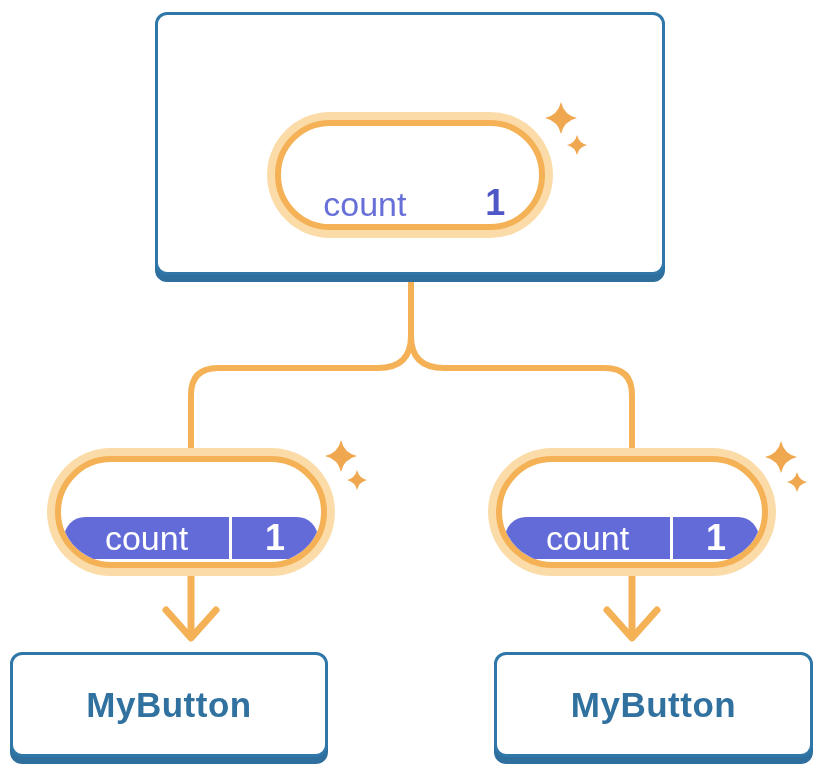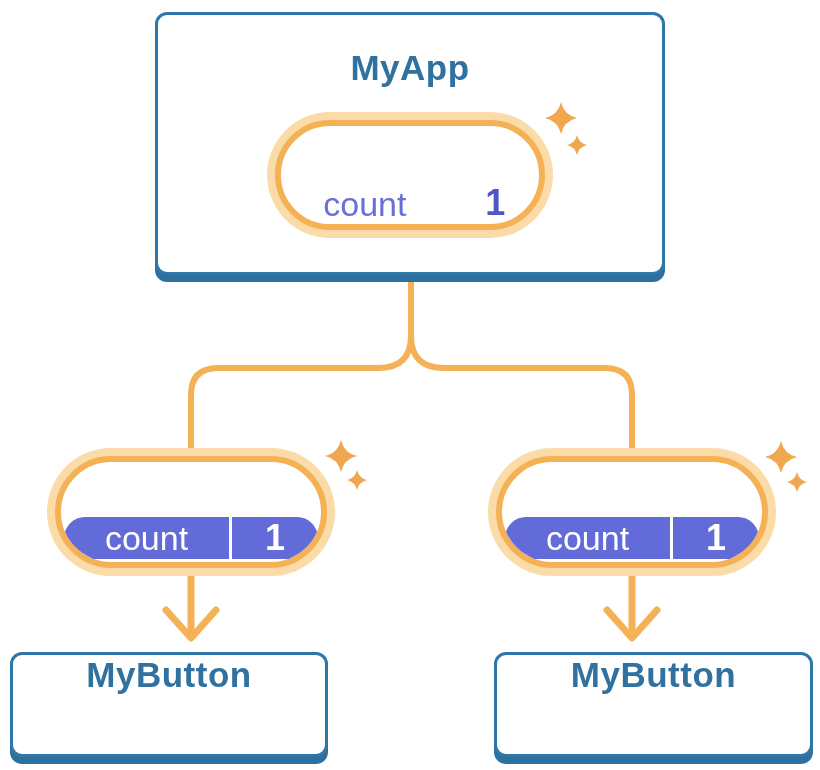--- a/index.html
+++ b/index.html
@@ -24,21 +24,21 @@
   .card-title{
     color:#31719F;
     font-size:35px;
     font-weight:600;
     letter-spacing:0.5px;
     text-align:center;
     white-space:nowrap;
   }
   .root-card{left:155px;top:12px;width:510px;height:263px;}
   .root-card .card-title{position:absolute;left:0;top:33px;width:100%;}
-  .btn-card{display:flex;align-items:flex-start;justify-content:center;}
+  .btn-card{display:flex;align-items:center;justify-content:center;}
   .btn-card-left{left:10px;top:652px;width:318px;height:105px;}
   .btn-card-right{left:494px;top:652px;width:319px;height:105px;}
 
   
   .pill{
     position:absolute;
     box-sizing:border-box;
     border:6px solid #F4B156;
     border-radius:999px;
     background:#ffffff;
@@ -77,21 +77,20 @@
       <path d="M411 336 Q411 368 378 368 L218 368 Q191 368 191 395 L191 470" stroke-width="6"></path>
       <path d="M411 336 Q411 368 444 368 L605 368 Q632 368 632 395 L632 470" stroke-width="6"></path>
       <path d="M191 552 L191 636" stroke-width="7"></path>
       <path d="M166 610 L191 638 L216 610" stroke-width="7" stroke-linecap="round" stroke-linejoin="round"></path>
       <path d="M632 552 L632 636" stroke-width="7"></path>
       <path d="M607 610 L632 638 L657 610" stroke-width="7" stroke-linecap="round" stroke-linejoin="round"></path>
     </g>
   </svg>
 
   <div class="card root-card">
-    <div class="card-title">MyApp</div>
     <div class="pill pill-root">
       <div class="pill-cell pill-label-cell">
         <span class="pill-label">count</span>
       </div>
       <div class="pill-sep"></div>
       <div class="pill-cell pill-value-cell">
         <span class="pill-value">1</span>
       </div>
     </div>
   </div>

